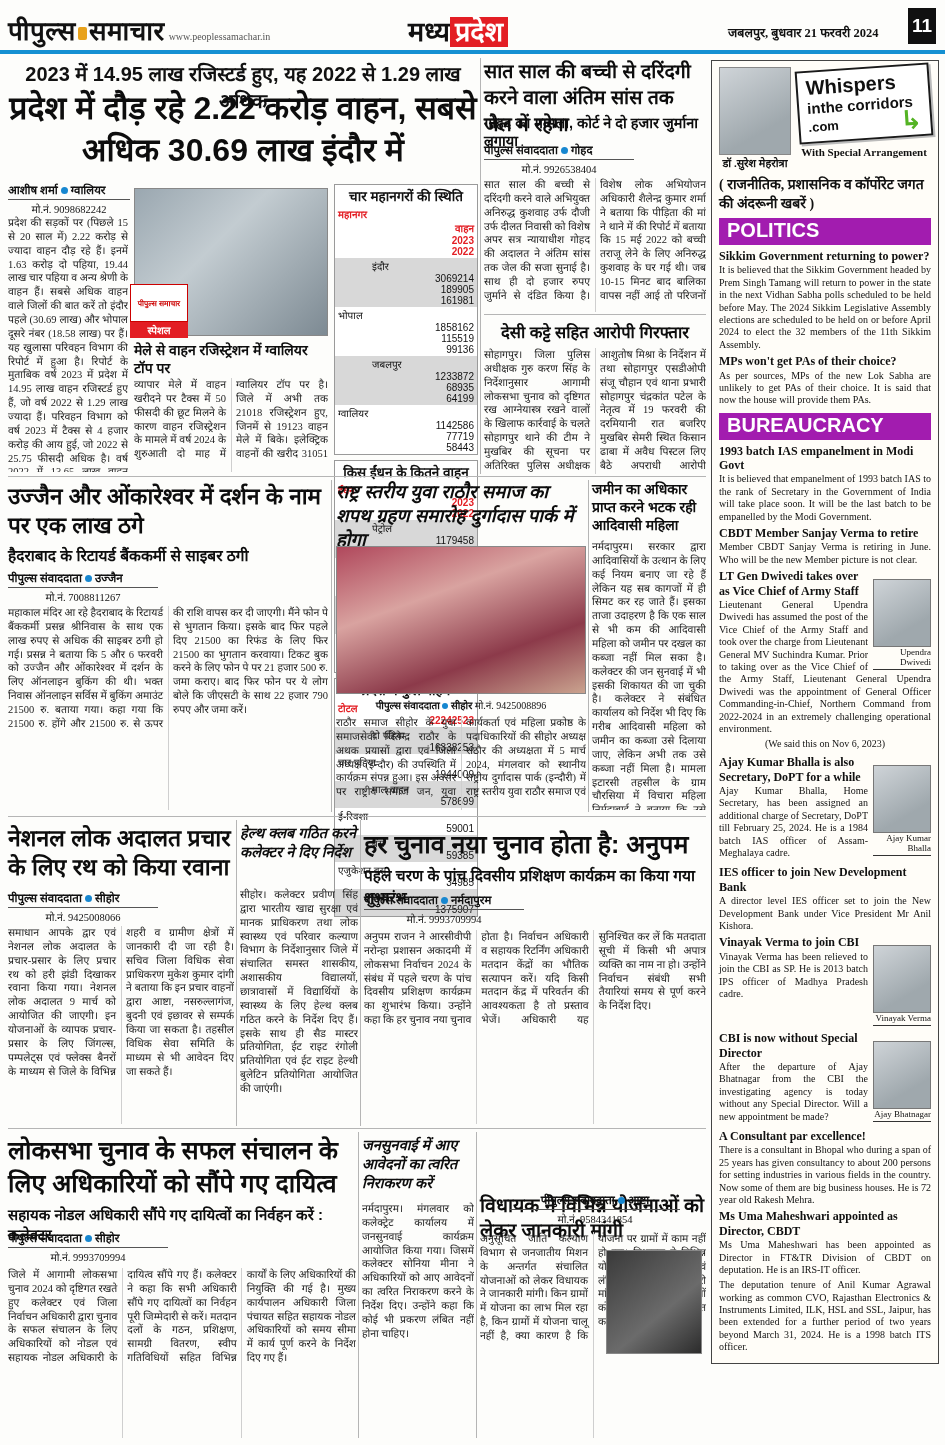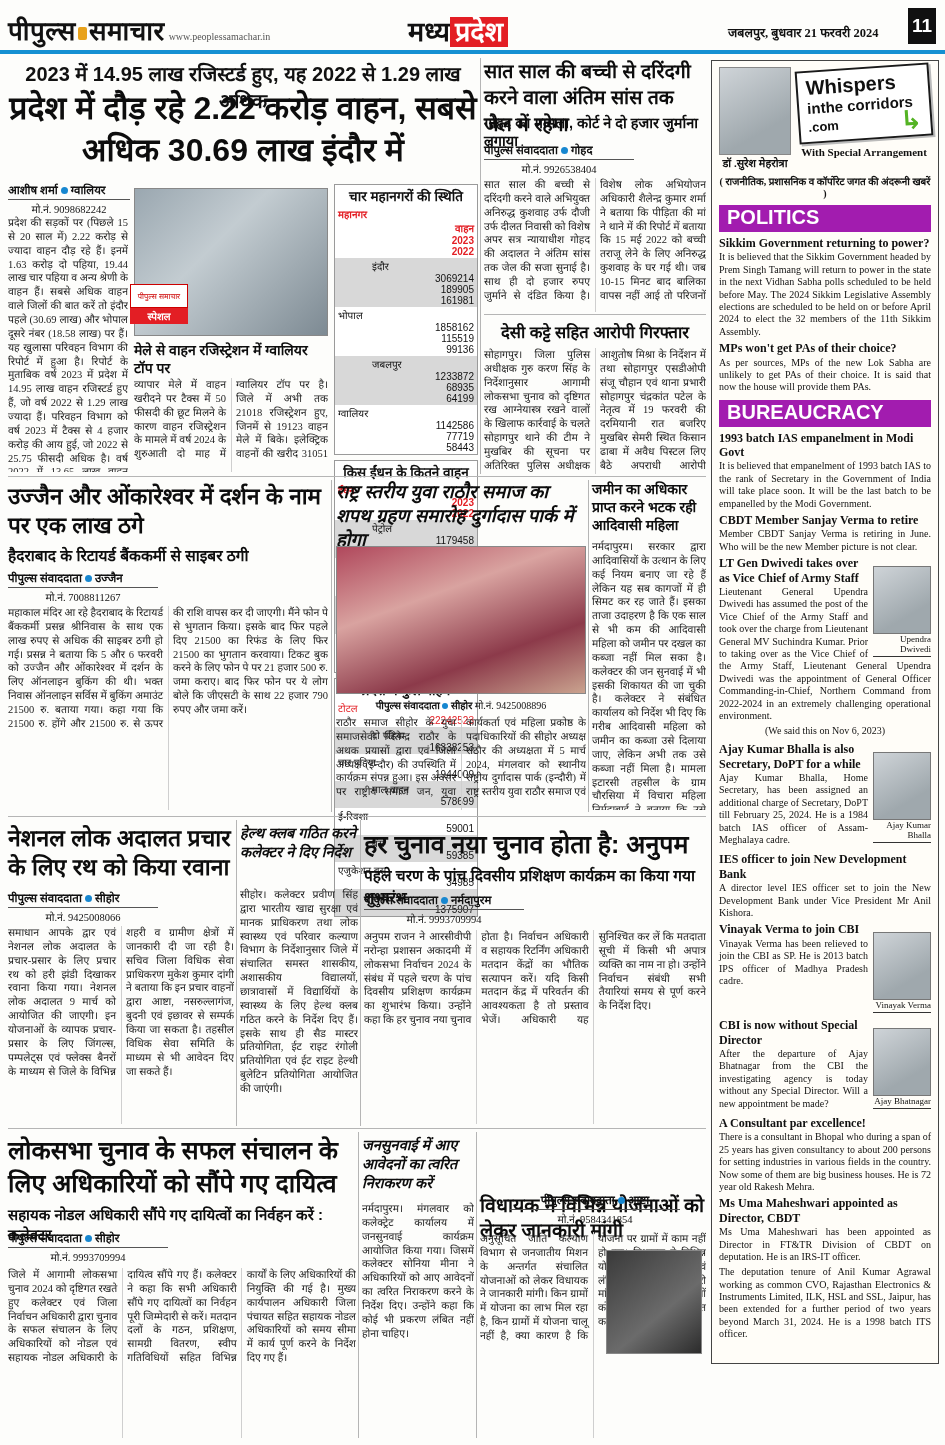--- a/index.html
+++ b/index.html
@@ -35,44 +35,44 @@
   .photo-dark{background:linear-gradient(140deg,#3a3a3a,#6b6b6b 60%,#2c2c2c);}
   .photo-port{background:linear-gradient(150deg,#cfd4d8,#9fa8ad 70%);}
   
   .dtable{border:1px solid #9a9a9a;background:#fff;font-family:"Liberation Sans","DejaVu Sans",sans-serif;}
   .t-title{font-size:13.5px;font-weight:bold;text-align:center;padding:2px 0 1px;}
   .t-head span{color:#e31e24;font-weight:bold;}
   .t-row{display:flex;font-size:10px;padding:1px 3px;flex-direction:column;}
   .t-row span{flex:1;text-align:right;}
   .t-row span:first-child{text-align:left;flex:1.2;}
   .t-shade{background:#d8d8d8;padding-left:37px;}
-  .t-red span{color:#e31e24;font-weight:normal;}
-  
-  .sp-top{font-size:7.5px;font-weight:normal;color:#c00;background:#fff;border:1px solid #c00;padding:6px 2px;text-align:center;}
+  .t-red span{color:#e31e24;font-weight:bold;}
+  
+  .sp-top{font-size:7.5px;font-weight:bold;color:#c00;background:#fff;border:1px solid #c00;padding:13px 2px;text-align:center;}
   .sp-bot{font-size:10px;font-weight:bold;color:#fff;background:#e31e24;padding:1px 2px;text-align:center;}
   
   #sidebar{position:absolute;left:711px;top:60px;width:228px;height:1304px;border:1.5px solid #444;
            background:#fffdf8;box-sizing:border-box;padding:6px 7px;overflow:hidden;}
   .sb-sec-head{background:#a21caf;color:#fff;font-family:"Liberation Sans","DejaVu Sans",sans-serif;
                font-weight:bold;font-size:20px;padding:1px 8px 3px;margin:6px 0 4px;}
   .sb-title{font-size:12px;font-weight:bold;margin:3px 0 1px;line-height:1.2;}
   .sb-body{font-size:10px;line-height:1.24;text-align:justify;margin:0 0 3px;}
   .sb-note{font-size:10px;text-align:center;margin:0 0 3px;}
   .sb-photo{float:right;width:58px;margin:10px 0 2px 5px;text-align:right;}
   .sb-photo .ph{width:58px;height:68px;border:1px solid #777;box-sizing:border-box;}
   .sb-cap{font-size:9px;line-height:1.1;border-bottom:1px solid #333;padding:1px 0;}
   .whispers-box{border:2px solid #1a1a1a;background:#fff;transform:rotate(-4deg);
                 padding:4px 8px;font-weight:bold;font-family:"Liberation Sans","DejaVu Sans",sans-serif;
                 box-shadow:2px 2px 0 #bbb;}
   .wl1{font-size:20px;}
   .wl2{font-size:15px;}
   .wl3{font-size:13px;}
   .green-arrow{color:#54b324;font-size:26px;font-weight:bold;line-height:0.8;}
   .sb-colhead{font-size:11px;font-weight:bold;text-align:center;}
-  .sb-tagline{font-size:10px;font-weight:bold;text-align:center;margin-top:4px;}
+  .sb-tagline{font-size:14px;font-weight:bold;margin-top:4px;}
 </style>
 </head>
 <body>
 
 <div id="page">
 
   <div class="abs" style="left:8px;top:12px;">
     <span class="logo-main"><span>पीपुल्स</span><span class="logo-mark"></span><span>समाचार</span></span>
     <span class="website">www.peoplessamachar.in</span>
   </div>

